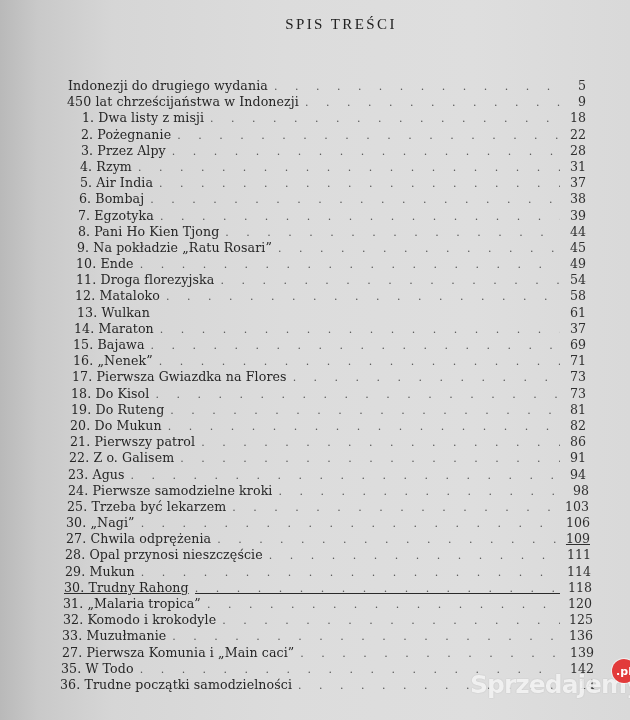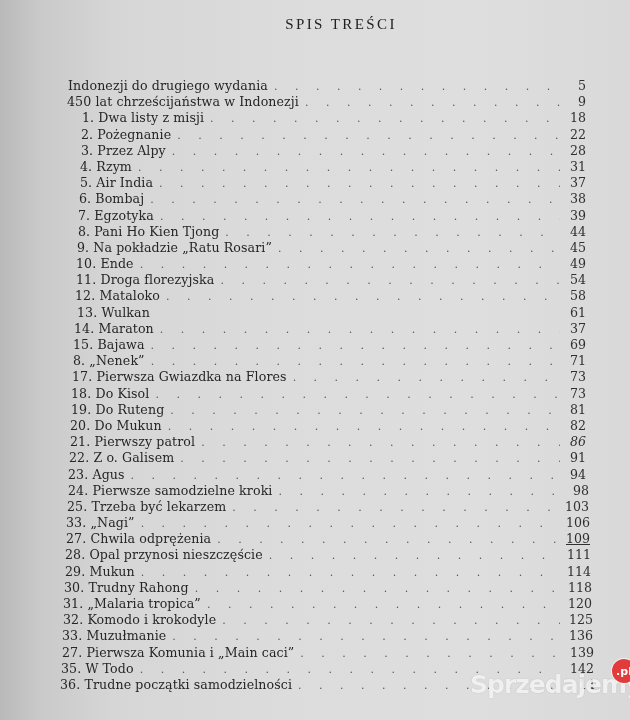--- a/index.html
+++ b/index.html
@@ -193,21 +193,21 @@
         <span class="label">14. Maraton</span>
         <span class="leader">. . . . . . . . . . . . . . . . . . . . . . . . . . . . . . . . . . . . . . . . . . . . . . . . . . . . . . . .</span>
         <span class="page-num" style="right: -4px;">37</span>
       </div>
       <div class="row ch" style="padding-left: 51px;">
         <span class="label">15. Bajawa</span>
         <span class="leader">. . . . . . . . . . . . . . . . . . . . . . . . . . . . . . . . . . . . . . . . . . . . . . . . . . . . . . . .</span>
         <span class="page-num" style="right: -4px;">69</span>
       </div>
       <div class="row ch" style="padding-left: 51px;">
-        <span class="label">8. „Nenek”</span>
+        <span class="label">16. „Nenek”</span>
         <span class="leader">. . . . . . . . . . . . . . . . . . . . . . . . . . . . . . . . . . . . . . . . . . . . . . . . . . . . . . . .</span>
         <span class="page-num" style="right: -4px;">71</span>
       </div>
       <div class="row ch" style="padding-left: 50px;">
         <span class="label">17. Pierwsza Gwiazdka na Flores</span>
         <span class="leader">. . . . . . . . . . . . . . . . . . . . . . . . . . . . . . . . . . . . . . . . . . . . . . . . . . . . . . . .</span>
         <span class="page-num" style="right: -4px;">73</span>
       </div>
       <div class="row ch" style="padding-left: 49px;">
         <span class="label">18. Do Kisol</span>
@@ -220,21 +220,21 @@
         <span class="page-num" style="right: -4px;">81</span>
       </div>
       <div class="row ch" style="padding-left: 48px;">
         <span class="label">20. Do Mukun</span>
         <span class="leader">. . . . . . . . . . . . . . . . . . . . . . . . . . . . . . . . . . . . . . . . . . . . . . . . . . . . . . . .</span>
         <span class="page-num" style="right: -4px;">82</span>
       </div>
       <div class="row ch" style="padding-left: 48px;">
         <span class="label">21. Pierwszy patrol</span>
         <span class="leader">. . . . . . . . . . . . . . . . . . . . . . . . . . . . . . . . . . . . . . . . . . . . . . . . . . . . . . . .</span>
-        <span class="page-num" style="right: -4px; font-style: italic;">86</span>
+        <span class="page-num" style="right: -4px;">86</span>
       </div>
       <div class="row ch" style="padding-left: 47px;">
         <span class="label">22. Z o. Galisem</span>
         <span class="leader">. . . . . . . . . . . . . . . . . . . . . . . . . . . . . . . . . . . . . . . . . . . . . . . . . . . . . . . .</span>
         <span class="page-num" style="right: -4px;">91</span>
       </div>
       <div class="row ch" style="padding-left: 46px;">
         <span class="label">23. Agus</span>
         <span class="leader">. . . . . . . . . . . . . . . . . . . . . . . . . . . . . . . . . . . . . . . . . . . . . . . . . . . . . . . .</span>
         <span class="page-num" style="right: -4px;">94</span>
@@ -243,40 +243,40 @@
         <span class="label">24. Pierwsze samodzielne kroki</span>
         <span class="leader">. . . . . . . . . . . . . . . . . . . . . . . . . . . . . . . . . . . . . . . . . . . . . . . . . . . . . . . .</span>
         <span class="page-num" style="right: -7px;">98</span>
       </div>
       <div class="row ch" style="padding-left: 45px;">
         <span class="label">25. Trzeba być lekarzem</span>
         <span class="leader">. . . . . . . . . . . . . . . . . . . . . . . . . . . . . . . . . . . . . . . . . . . . . . . . . . . . . . . .</span>
         <span class="page-num" style="right: -7px;">103</span>
       </div>
       <div class="row ch" style="padding-left: 44px;">
-        <span class="label">33. „Nagi”</span>
+        <span class="label">30. „Nagi”</span>
         <span class="leader">. . . . . . . . . . . . . . . . . . . . . . . . . . . . . . . . . . . . . . . . . . . . . . . . . . . . . . . .</span>
         <span class="page-num" style="right: -8px;">106</span>
       </div>
       <div class="row ch" style="padding-left: 44px;">
         <span class="label">27. Chwila odprężenia</span>
         <span class="leader">. . . . . . . . . . . . . . . . . . . . . . . . . . . . . . . . . . . . . . . . . . . . . . . . . . . . . . . .</span>
         <span class="page-num" style="right: -8px; text-decoration: underline;">109</span>
       </div>
       <div class="row ch" style="padding-left: 43px;">
         <span class="label">28. Opal przynosi nieszczęście</span>
         <span class="leader">. . . . . . . . . . . . . . . . . . . . . . . . . . . . . . . . . . . . . . . . . . . . . . . . . . . . . . . .</span>
         <span class="page-num" style="right: -9px;">111</span>
       </div>
       <div class="row ch" style="padding-left: 43px;">
         <span class="label">29. Mukun</span>
         <span class="leader">. . . . . . . . . . . . . . . . . . . . . . . . . . . . . . . . . . . . . . . . . . . . . . . . . . . . . . . .</span>
         <span class="page-num" style="right: -9px;">114</span>
       </div>
-      <div class="row ch" style="padding-left: 42px;">
+      <div class="row ch" style="padding-left: 42px; text-decoration: underline;">
         <span class="label">30. Trudny Rahong</span>
         <span class="leader">. . . . . . . . . . . . . . . . . . . . . . . . . . . . . . . . . . . . . . . . . . . . . . . . . . . . . . . .</span>
         <span class="page-num" style="right: -10px;">118</span>
       </div>
       <div class="row ch" style="padding-left: 41px;">
         <span class="label">31. „Malaria tropica”</span>
         <span class="leader">. . . . . . . . . . . . . . . . . . . . . . . . . . . . . . . . . . . . . . . . . . . . . . . . . . . . . . . .</span>
         <span class="page-num" style="right: -10px;">120</span>
       </div>
       <div class="row ch" style="padding-left: 41px;">

